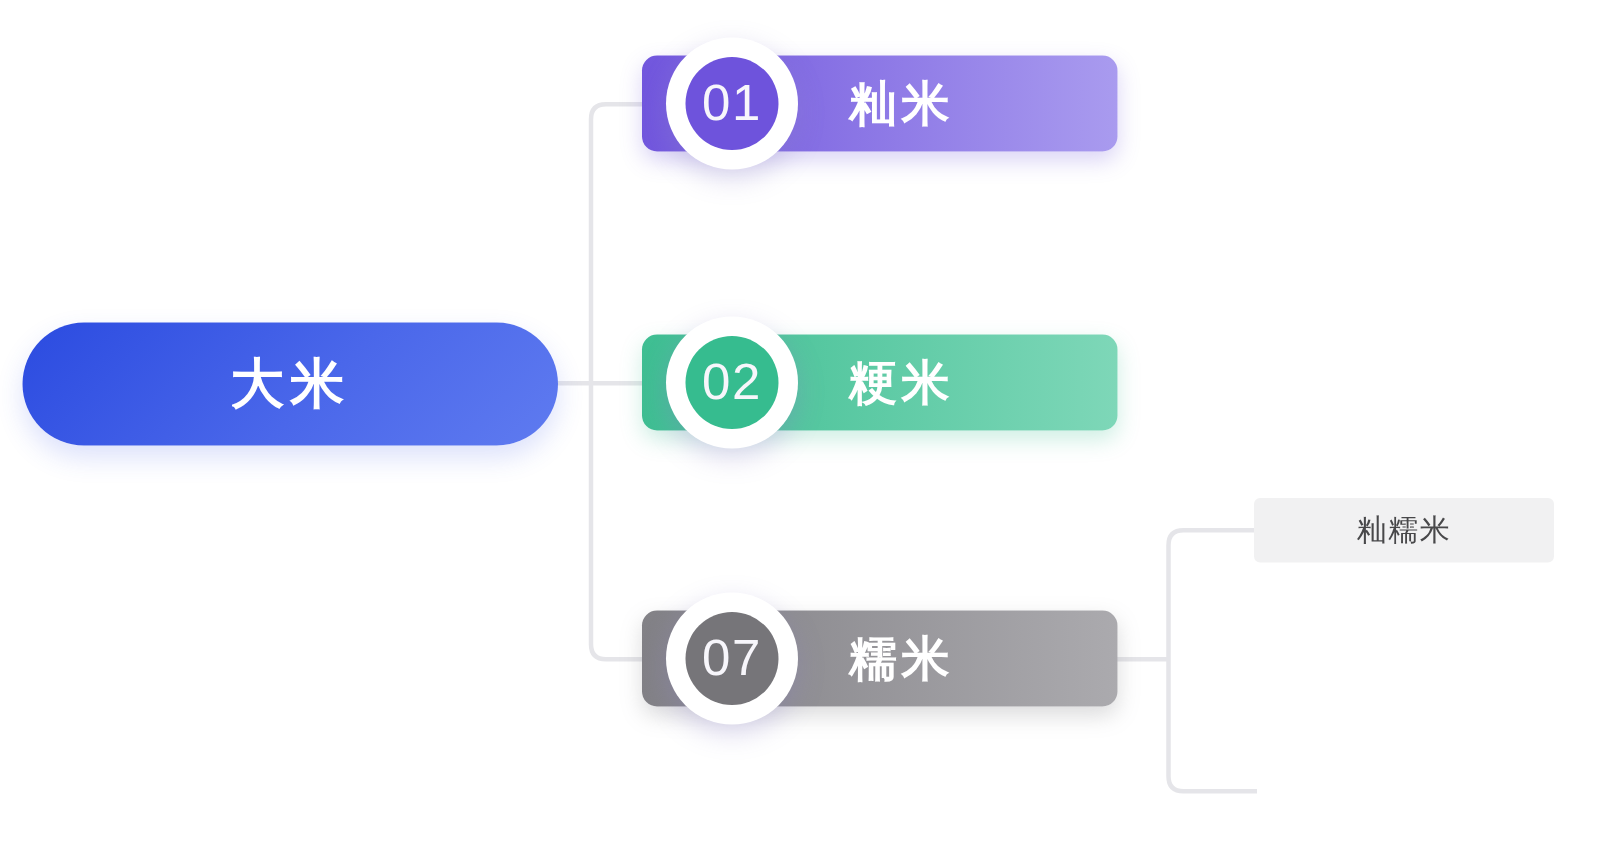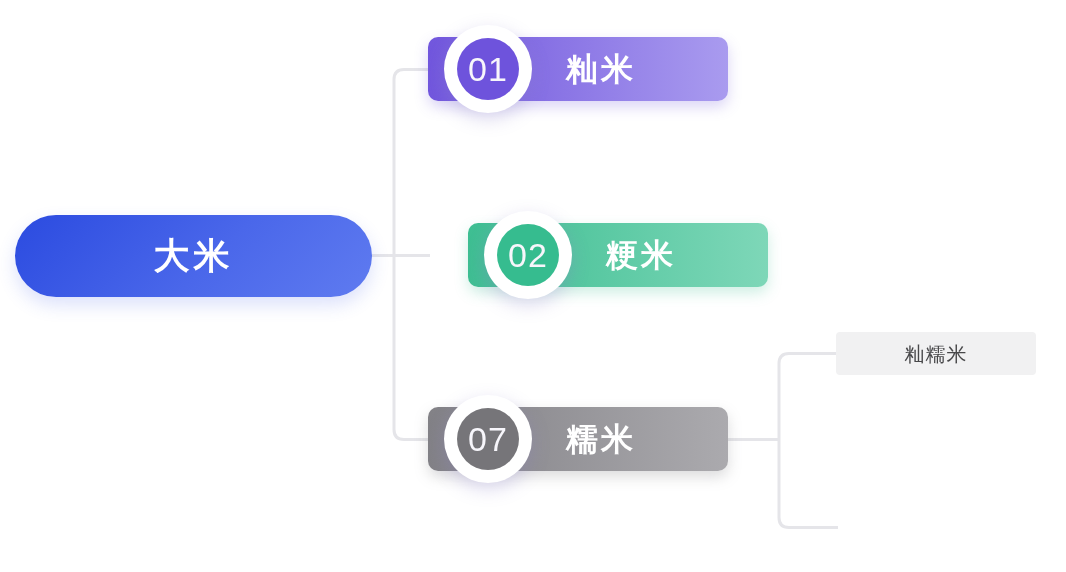--- a/index.html
+++ b/index.html
@@ -20,24 +20,24 @@
     display:flex;align-items:center;justify-content:center;
     box-shadow:0 8px 18px rgba(60,90,235,0.18);
   }
   .root-label{
     color:#ffffff;font-size:36px;font-weight:bold;letter-spacing:4px;line-height:1;
   }
 
   
   .branch{
     position:absolute;left:428px;width:300px;height:64px;border-radius:10px;
-    display:flex;align-items:center;
+    display:flex;align-items:center;padding-left:17px;
   }
   .branch.b1{top:37px;background:linear-gradient(90deg,#7156DD 0%,#A99BEF 100%);box-shadow:0 6px 14px rgba(113,86,221,0.25);}
-  .branch.b2{top:223px;background:linear-gradient(90deg,#3EBE92 0%,#7ED7B8 100%);box-shadow:0 6px 14px rgba(62,190,146,0.25);margin-left:40px;}
+  .branch.b2{top:223px;background:linear-gradient(90deg,#3EBE92 0%,#7ED7B8 100%);box-shadow:0 6px 14px rgba(62,190,146,0.25);}
   .branch.b3{top:407px;background:linear-gradient(90deg,#828186 0%,#ABAAAE 100%);box-shadow:0 6px 14px rgba(130,129,134,0.28);}
 
   .badge{
     position:absolute;left:16px;top:50%;transform:translateY(-50%);
     width:88px;height:88px;border-radius:50%;background:#ffffff;
     display:flex;align-items:center;justify-content:center;
     box-shadow:0 6px 18px rgba(140,130,200,0.30);
   }
   .badge-inner{
     width:62px;height:62px;border-radius:50%;

